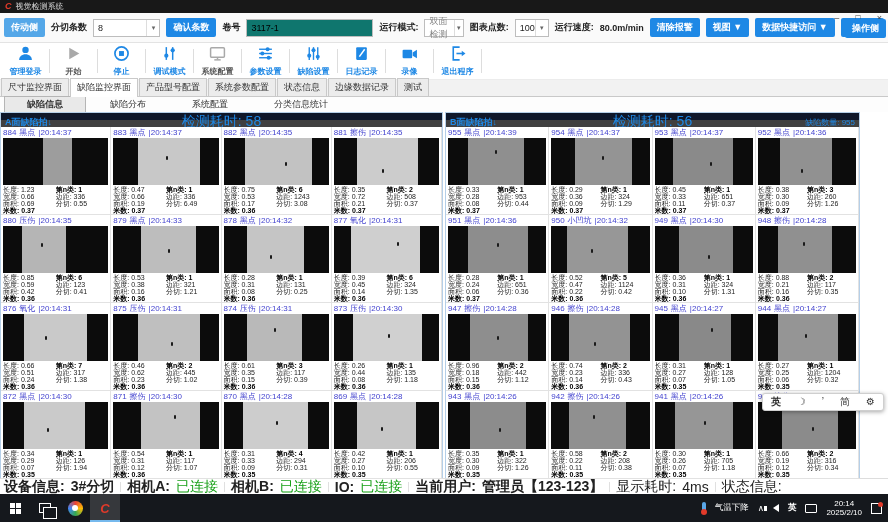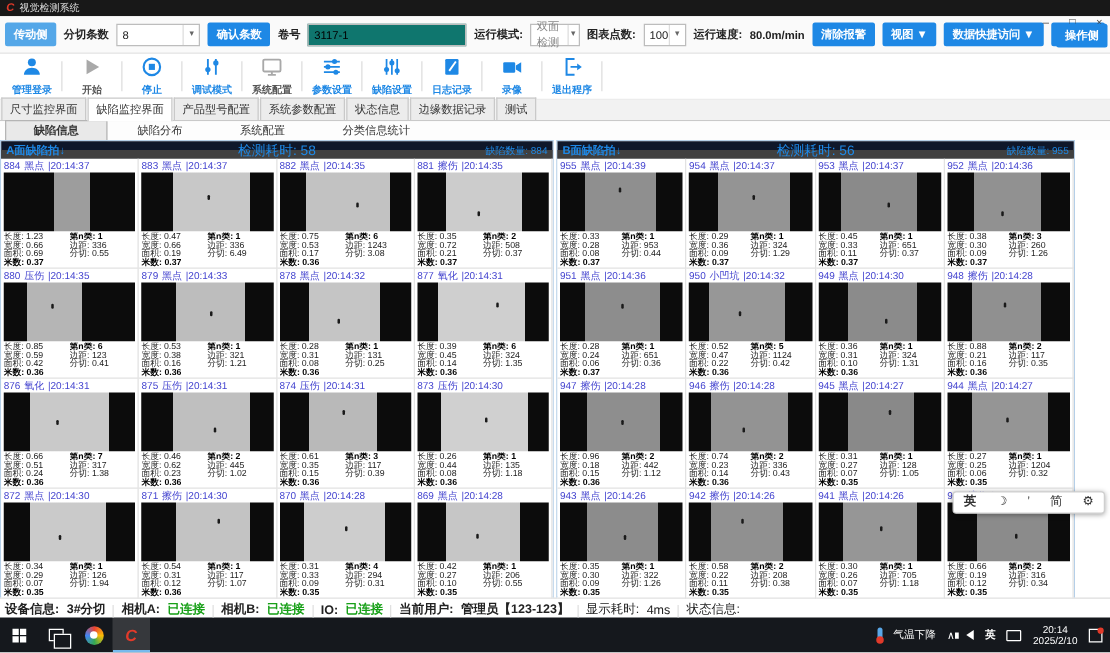--- a/index.html
+++ b/index.html
@@ -38,35 +38,35 @@
   .subtabs{height:15px;background:#fdfdfd;display:flex;align-items:center;padding-left:4px;gap:2px}
   .subtab{padding:1px 22px;color:#333;cursor:pointer;white-space:nowrap}
   .subtab.active{background:#e9e9e9;border:1px solid #b5b5b5;font-weight:bold}
 
   
   .panels{display:flex;height:366px}
   .panel{width:443px;border:1px solid #b5cfe8;display:flex;flex-direction:column}
   .panel+.panel{margin-left:2px;width:415px}
   .panel-head{height:14px;display:grid;grid-template-columns:1fr auto 1fr;align-items:center;padding:0 4px;background:#0f172a;border-bottom:7px solid #404040}
   .ptitle{color:#1e88e5;font-weight:bold;font-size:9px}
-  .pelapsed{color:#1e88e5;font-size:11px}
+  .pelapsed{color:#1e88e5;font-size:14px}
   .pcount{color:#1e88e5;font-size:8px;text-align:right}
   .grid{flex:1;display:grid;grid-template-columns:repeat(4,1fr);grid-auto-rows:88px;background:#fff}
   .cell{border-right:1px solid #e2e2e2;border-bottom:1px solid #e2e2e2;padding:0 1px;overflow:hidden;cursor:pointer}
   .cell-head{height:11px;font-size:8px;color:#4343cf;white-space:nowrap;overflow:hidden;display:flex;gap:3px;align-items:center;padding-left:1px}
   .cell-img{height:47px;position:relative;margin:0 1px}
   .speck{position:absolute;width:2px;height:4px;background:#1a1a1a;border-radius:1px}
   .cell-stats{display:flex;font-size:7px;line-height:7px;color:#222;padding:1px 1px 0 1px}
   .scol{width:50%;white-space:nowrap;overflow:hidden}
   .scol b{color:#000}
 
   
-  .statusbar{height:16px;border-top:1px solid #ddd;background:#fff;display:flex;align-items:flex-end;gap:6px;padding:0 4px;font-size:10px;white-space:nowrap}
+  .statusbar{height:16px;border-top:1px solid #ddd;background:#fff;display:flex;align-items:center;gap:6px;padding:0 4px;font-size:14px;white-space:nowrap}
   .statusbar .sl{font-weight:bold;color:#222}
-  .statusbar .ok{color:#18a018;font-weight:bold}
+  .statusbar .ok{color:#18a018;font-weight:normal}
   .ssep{width:1px;height:10px;background:#e0e0e0}
 
   
   .taskbar{height:28px;background:#15181d;display:flex;align-items:center;color:#fff}
   .tbicon{width:30px;height:28px;display:flex;align-items:center;justify-content:center;cursor:pointer}
   .tbicon.active{background:rgba(255,255,255,.14);box-shadow:inset 0 -2px 0 #76b9ed}
   .startgrid{display:grid;grid-template-columns:5px 5px;grid-gap:1px}
   .startgrid i{width:5px;height:5px;background:#fff;display:block}
   .taskview{width:12px;height:10px;border:1px solid #fff;position:relative}
   .taskview:after{content:"";position:absolute;left:3px;top:3px;width:12px;height:10px;border:1px solid #fff;background:#15181d}
@@ -248,23 +248,20 @@
 
 <div class="panels">
   <section class="panel">
     <header class="panel-head">
       <div class="ptitle">
         <span>A面缺陷拍</span><span>↓</span>
       </div>
       <div class="pelapsed">
         <span>检测耗时:</span>&nbsp;<span>58</span>
       </div>
-      <div class="pcount">
-        <span>缺陷数量:</span>&nbsp;<span>884</span>
-      </div>
     </header>
     <div class="grid">
         <div class="cell">
           <div class="cell-head">
             <span class="cid">884</span>
             <span class="ctype">黑点</span>
             <span class="ctime">|20:14:37</span>
           </div>
           <div class="cell-img" style="background: linear-gradient(90deg, rgb(12, 12, 12) 38%, rgb(157, 157, 157) 38%, rgb(157, 157, 157) 66%, rgb(12, 12, 12) 66%);"></div>
           <div class="cell-stats">

